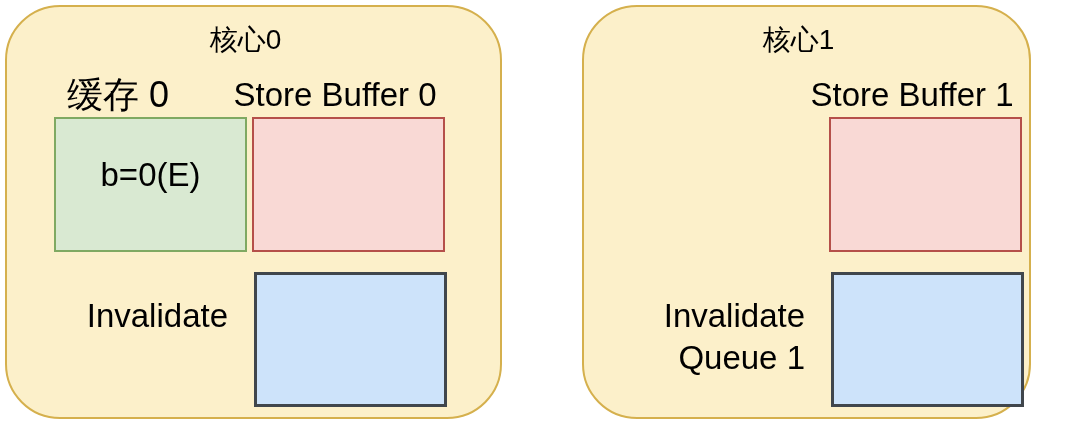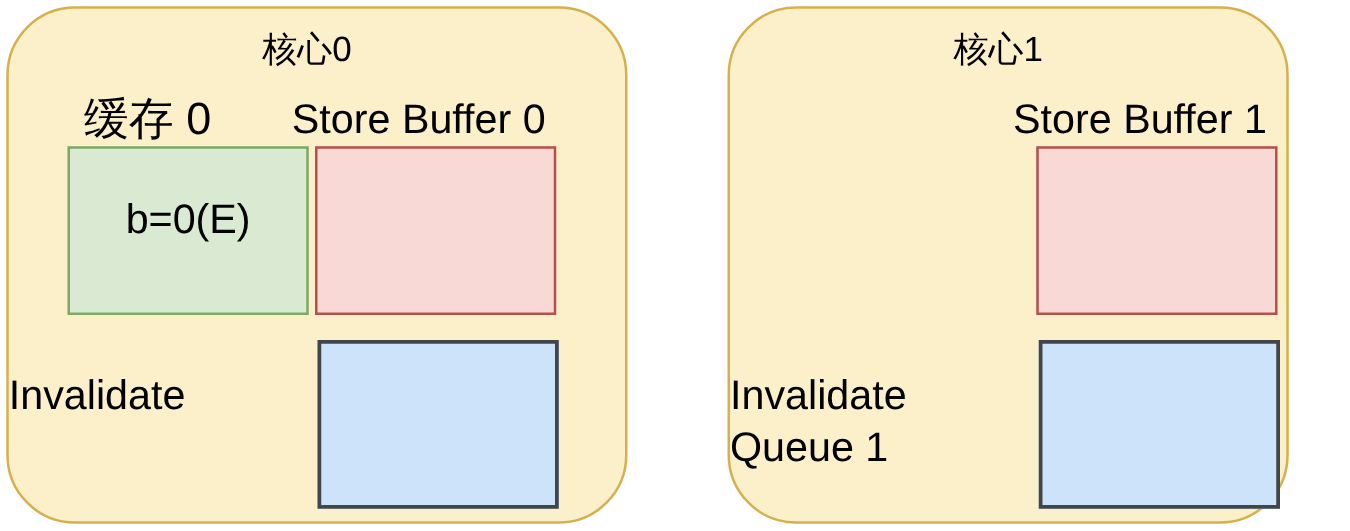--- a/index.html
+++ b/index.html
@@ -82,20 +82,21 @@
     top: 265px; left: 247px;
     width: 193px; height: 135px;
     background: var(--invalidate-queue-fill, #CDE3FA);
     border: 3px solid var(--invalidate-queue-border, #40464C);
     box-sizing: border-box;
   }
 
   .invalidate-queue-label {
     position: absolute;
     top: 288px; left: 0; width: 221px;
+    text-align: right;
     font-size: 33px;
     line-height: 42px;
     white-space: nowrap;
   }
 </style>
 </head>
 <body>
 
 <div class="stage">
 

